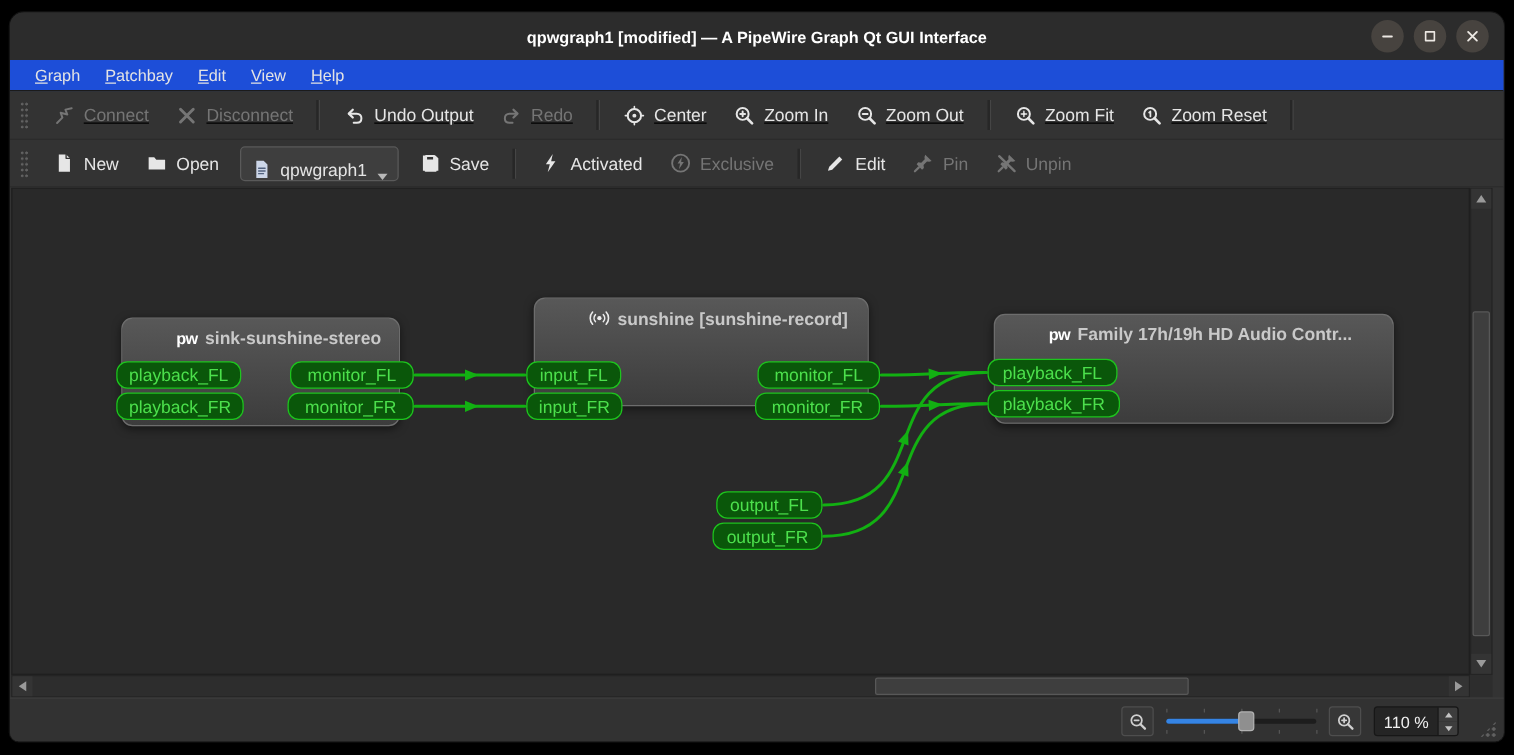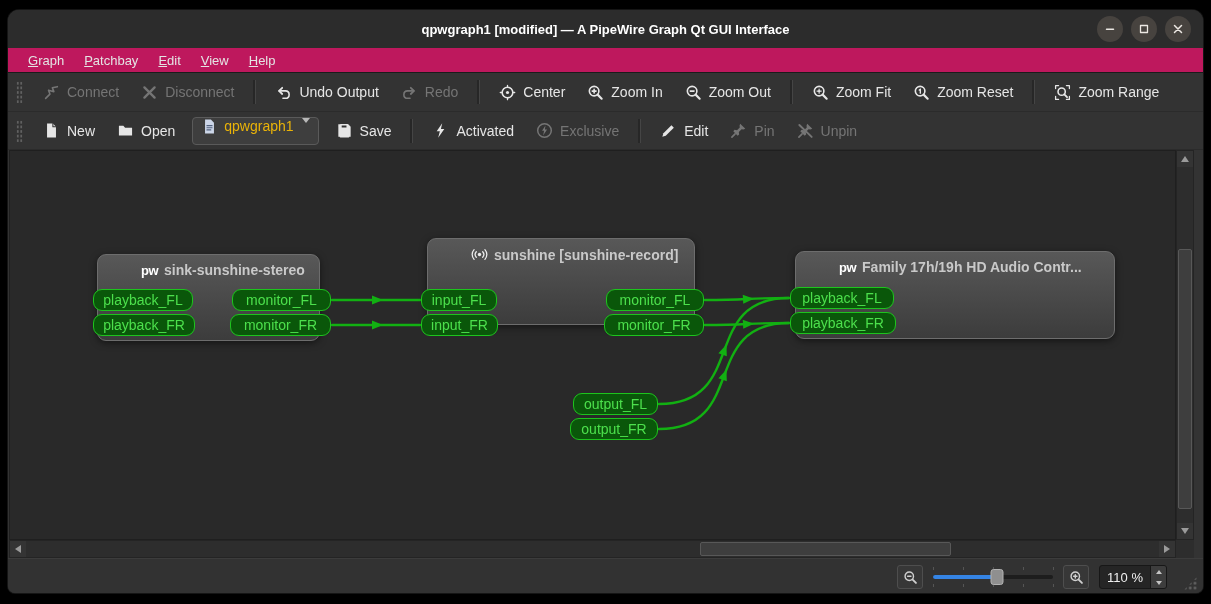--- a/index.html
+++ b/index.html
@@ -10,34 +10,34 @@
 
   
   .titlebar{height:38px;background:#2c2c2c;display:flex;align-items:center;justify-content:center;position:relative;}
   .title{color:#ffffff;font-size:13px;font-weight:bold;}
   .win-controls{position:absolute;right:12px;top:6px;display:flex;gap:8px;}
   .win-btn{width:26px;height:26px;border-radius:50%;background:#47433f;color:#ece8e3;
     display:flex;align-items:center;justify-content:center;}
   .win-btn .icon{width:16px;height:16px;}
 
   
-  .menubar{height:24px;background:#be185d;display:flex;align-items:center;padding-left:10px;border-bottom:1px solid #1b1b1b;}
+  .menubar{height:24px;background:#1d4ed8;display:flex;align-items:center;padding-left:10px;border-bottom:1px solid #1b1b1b;}
   .menu-item{color:#e4e4e4;font-size:13px;padding:2px 10px;cursor:default;}
 
   
   .toolbar{height:38px;background:#333;display:flex;align-items:center;gap:4px;padding:0 6px;border-bottom:1px solid #2b2b2b;}
   .tb-handle{width:7px;height:22px;margin:0 7px 0 2px;
     background-image:radial-gradient(circle,#626262 1px,transparent 1.3px);background-size:3.5px 4.6px;}
   .tb-btn{display:flex;align-items:center;gap:7px;padding:5px 9px;color:#e6e6e6;font-size:14px;border-radius:3px;white-space:nowrap;}
   .tb-btn.disabled{color:#757575;}
   .tb-sep{width:2px;height:24px;margin:0 6px;background:#272727;border-right:1px solid #454545;}
   .icon{display:inline-flex;width:17px;height:17px;flex:none;}
   .icon svg{width:100%;height:100%;}
-  .combo{display:flex;align-items:flex-start;background:#3e3e3e;border:1px solid #5a5a5a;border-radius:4px;
-    height:26px;padding:0 8px;color:#eab308;font-size:14px;margin:0 4px;}
+  .combo{display:flex;align-items:flex-end;background:#3e3e3e;border:1px solid #5a5a5a;border-radius:4px;
+    height:26px;padding:0 8px;color:#e5e5e5;font-size:14px;margin:0 4px;}
   .combo .icon{margin-right:6px;}
   .combo-arrow{width:0;height:0;border-left:4px solid transparent;border-right:4px solid transparent;
     border-top:5px solid #b8b8b8;margin-left:8px;}
 
   
   .content{position:relative;height:408px;background:#333;}
   .canvas{position:absolute;left:1px;top:0;width:1167px;height:390px;background:#292929;
     box-shadow:inset 0 0 0 1px #1f1f1f;overflow:hidden;}
   #wires{position:absolute;left:0;top:0;z-index:1;}
   .node{position:absolute;background:linear-gradient(#585858,#3c3c3c);border:1px solid #6d6d6d;
@@ -120,21 +120,21 @@
     <div class="menubar">
         <div class="menu-item"><u>G</u>raph</div>
         <div class="menu-item"><u>P</u>atchbay</div>
         <div class="menu-item"><u>E</u>dit</div>
         <div class="menu-item"><u>V</u>iew</div>
         <div class="menu-item"><u>H</u>elp</div>
       </div>
 
     <div class="toolbar">
       <div class="tb-handle"></div>
-      <div style="display:flex;align-items:center;gap:4px;" id="tb-main-items">
+      <div style="display:flex;align-items:center;gap:4px;text-decoration:underline;" id="tb-main-items">
           <div class="tb-btn disabled">
             <span class="icon">
               <svg viewBox="0 0 16 16" fill="none" stroke="currentColor" stroke-width="1.5" stroke-linecap="round" stroke-linejoin="round">
                 <path d="M2.5 13.5 L6.5 9.5 L5.2 5.8 L10.2 7.2 L8.8 3.5 L13.5 2.5"></path>
               </svg>
             </span>
             <span>Connect</span>
           </div>
           <div class="tb-btn disabled">
             <span class="icon">
@@ -210,30 +210,20 @@
             <span class="icon">
               <svg viewBox="0 0 16 16" fill="none" stroke="currentColor" stroke-width="1.5" stroke-linecap="round" stroke-linejoin="round">
                 <circle cx="6.7" cy="6.7" r="4.5"></circle>
                 <path d="M10 10 L13.8 13.8" stroke-width="2"></path>
                 <path d="M6.9 4.9 V8.6 M5.9 5.7 L6.9 4.9" stroke-width="1.3"></path>
               </svg>
             </span>
             <span>Zoom Reset</span>
           </div>
           <div class="tb-sep"></div>
-          <div class="tb-btn">
-            <span class="icon">
-              <svg viewBox="0 0 16 16" fill="none" stroke="currentColor" stroke-width="1.5" stroke-linecap="round" stroke-linejoin="round">
-                <path d="M1.5 4.3 V1.5 H4.3 M11.7 1.5 H14.5 V4.3 M14.5 11.7 V14.5 H11.7 M4.3 14.5 H1.5 V11.7" stroke-width="1.2"></path>
-                <circle cx="7.2" cy="7.2" r="3.4"></circle>
-                <path d="M9.7 9.7 L12.3 12.3" stroke-width="1.8"></path>
-              </svg>
-            </span>
-            <span>Zoom Range</span>
-          </div>
         </div>
     </div>
 
     <div class="toolbar" style="height:37px;">
       <div class="tb-handle"></div>
       <div style="display:flex;align-items:center;gap:4px;" id="tb-file-items">
           <div class="tb-btn">
             <span class="icon">
               <svg viewBox="0 0 16 16" fill="none" stroke="currentColor" stroke-width="1.5" stroke-linecap="round" stroke-linejoin="round">
                 <path d="M3.8 1.5 H9.3 L12.2 4.4 V14.5 H3.8 Z" fill="currentColor" stroke="none"></path>

